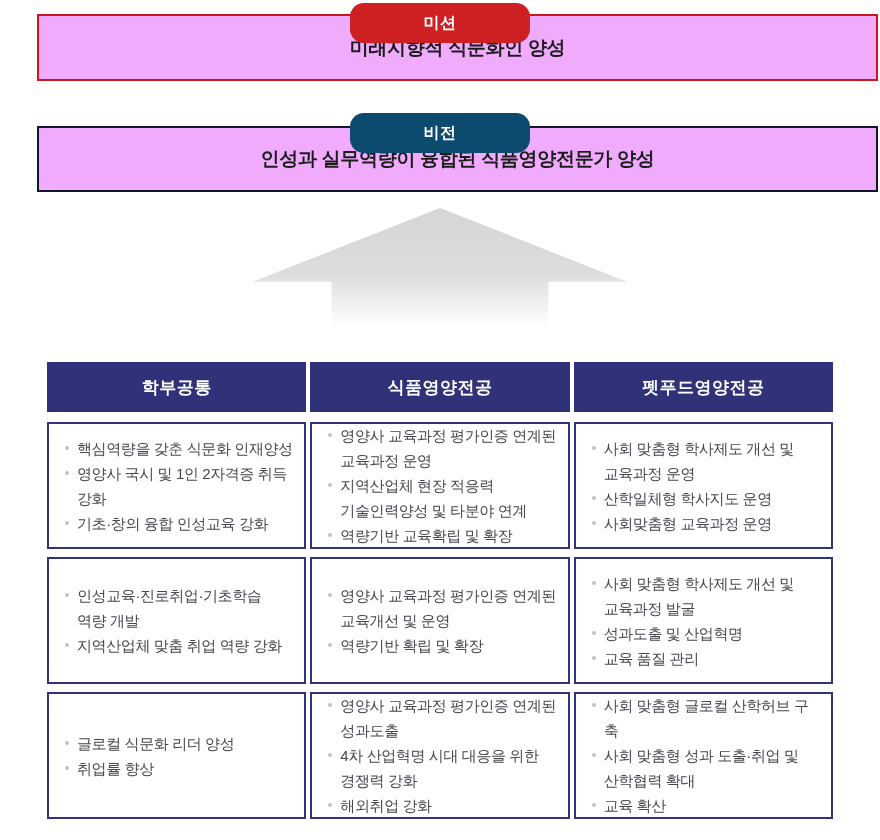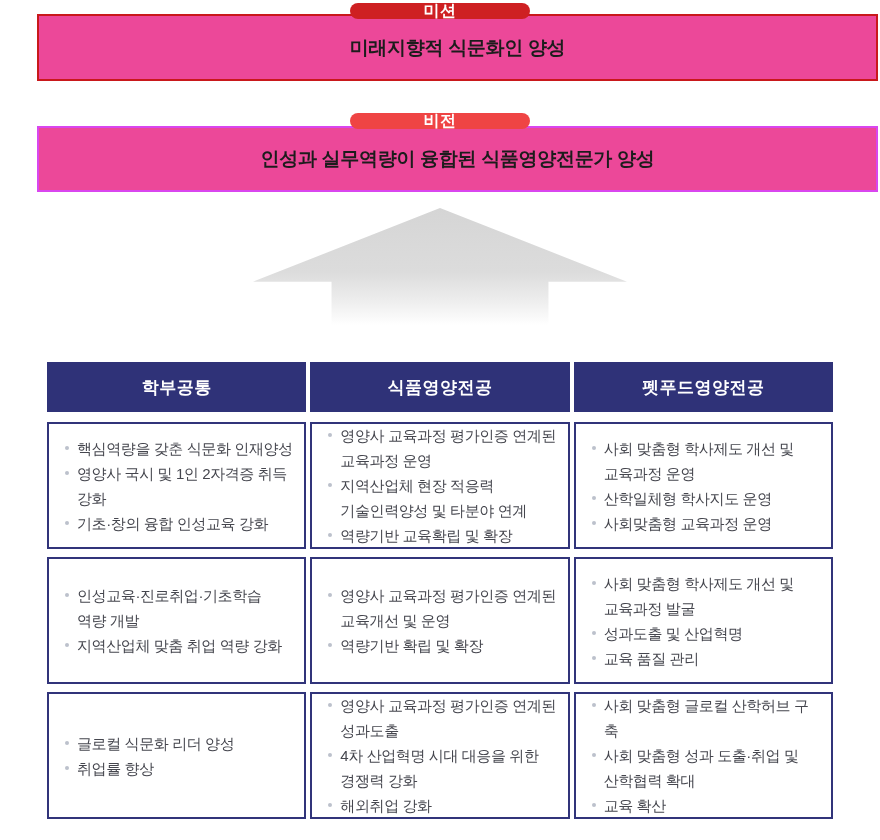--- a/index.html
+++ b/index.html
@@ -3,35 +3,35 @@
 <meta charset="utf-8">
 <style>
   html,body{margin:0;padding:0;}
   body{
     width:880px;height:840px;position:relative;background:#ffffff;
     font-family:"Liberation Sans","DejaVu Sans",sans-serif;
     -webkit-font-smoothing:antialiased;
   }
   .section{position:absolute;left:0;right:0;}
   .pill{
-    position:absolute;left:350px;width:180px;height:16px;border-radius:14px;
+    position:absolute;left:350px;width:180px;height:40px;border-radius:14px;
     display:flex;align-items:center;justify-content:center;
     color:#ffffff;font-size:16px;font-weight:bold;z-index:2;letter-spacing:0.5px;
   }
   .band{
-    position:absolute;left:1px;right:2px;z-index:1;background:#ec4899;
+    position:absolute;left:1px;right:2px;z-index:1;background:#f0abfc;
     display:flex;align-items:center;justify-content:center;
     font-size:19px;font-weight:bold;color:#1c1c1c;box-sizing:border-box;
     letter-spacing:-0.3px;
     margin-left:36px;
   }
   .mission-pill{top:3px;background:#ce2022;}
   .mission-band{top:14px;height:67px;border:2px solid #c9181b;}
-  .vision-pill{top:113px;background:#ef4444;}
-  .vision-band{top:126px;height:66px;border:2px solid #d946ef;}
+  .vision-pill{top:113px;background:#0c4a6e;}
+  .vision-band{top:126px;height:66px;border:2px solid #0f172a;}
   .up-arrow{
     position:absolute;left:253px;top:208px;width:374px;height:117px;
     clip-path:polygon(50% 0,100% 63%,79% 63%,79% 100%,21% 100%,21% 63%,0 63%);
     background:linear-gradient(180deg,#d5d5d5 0%,#dcdcdc 55%,rgba(224,224,224,0.55) 80%,rgba(255,255,255,0) 100%);
   }
   .board{
     position:absolute;left:47px;top:362px;width:786px;
     display:grid;grid-template-columns:repeat(3,1fr);column-gap:4px;
   }
   .col{display:flex;flex-direction:column;}

